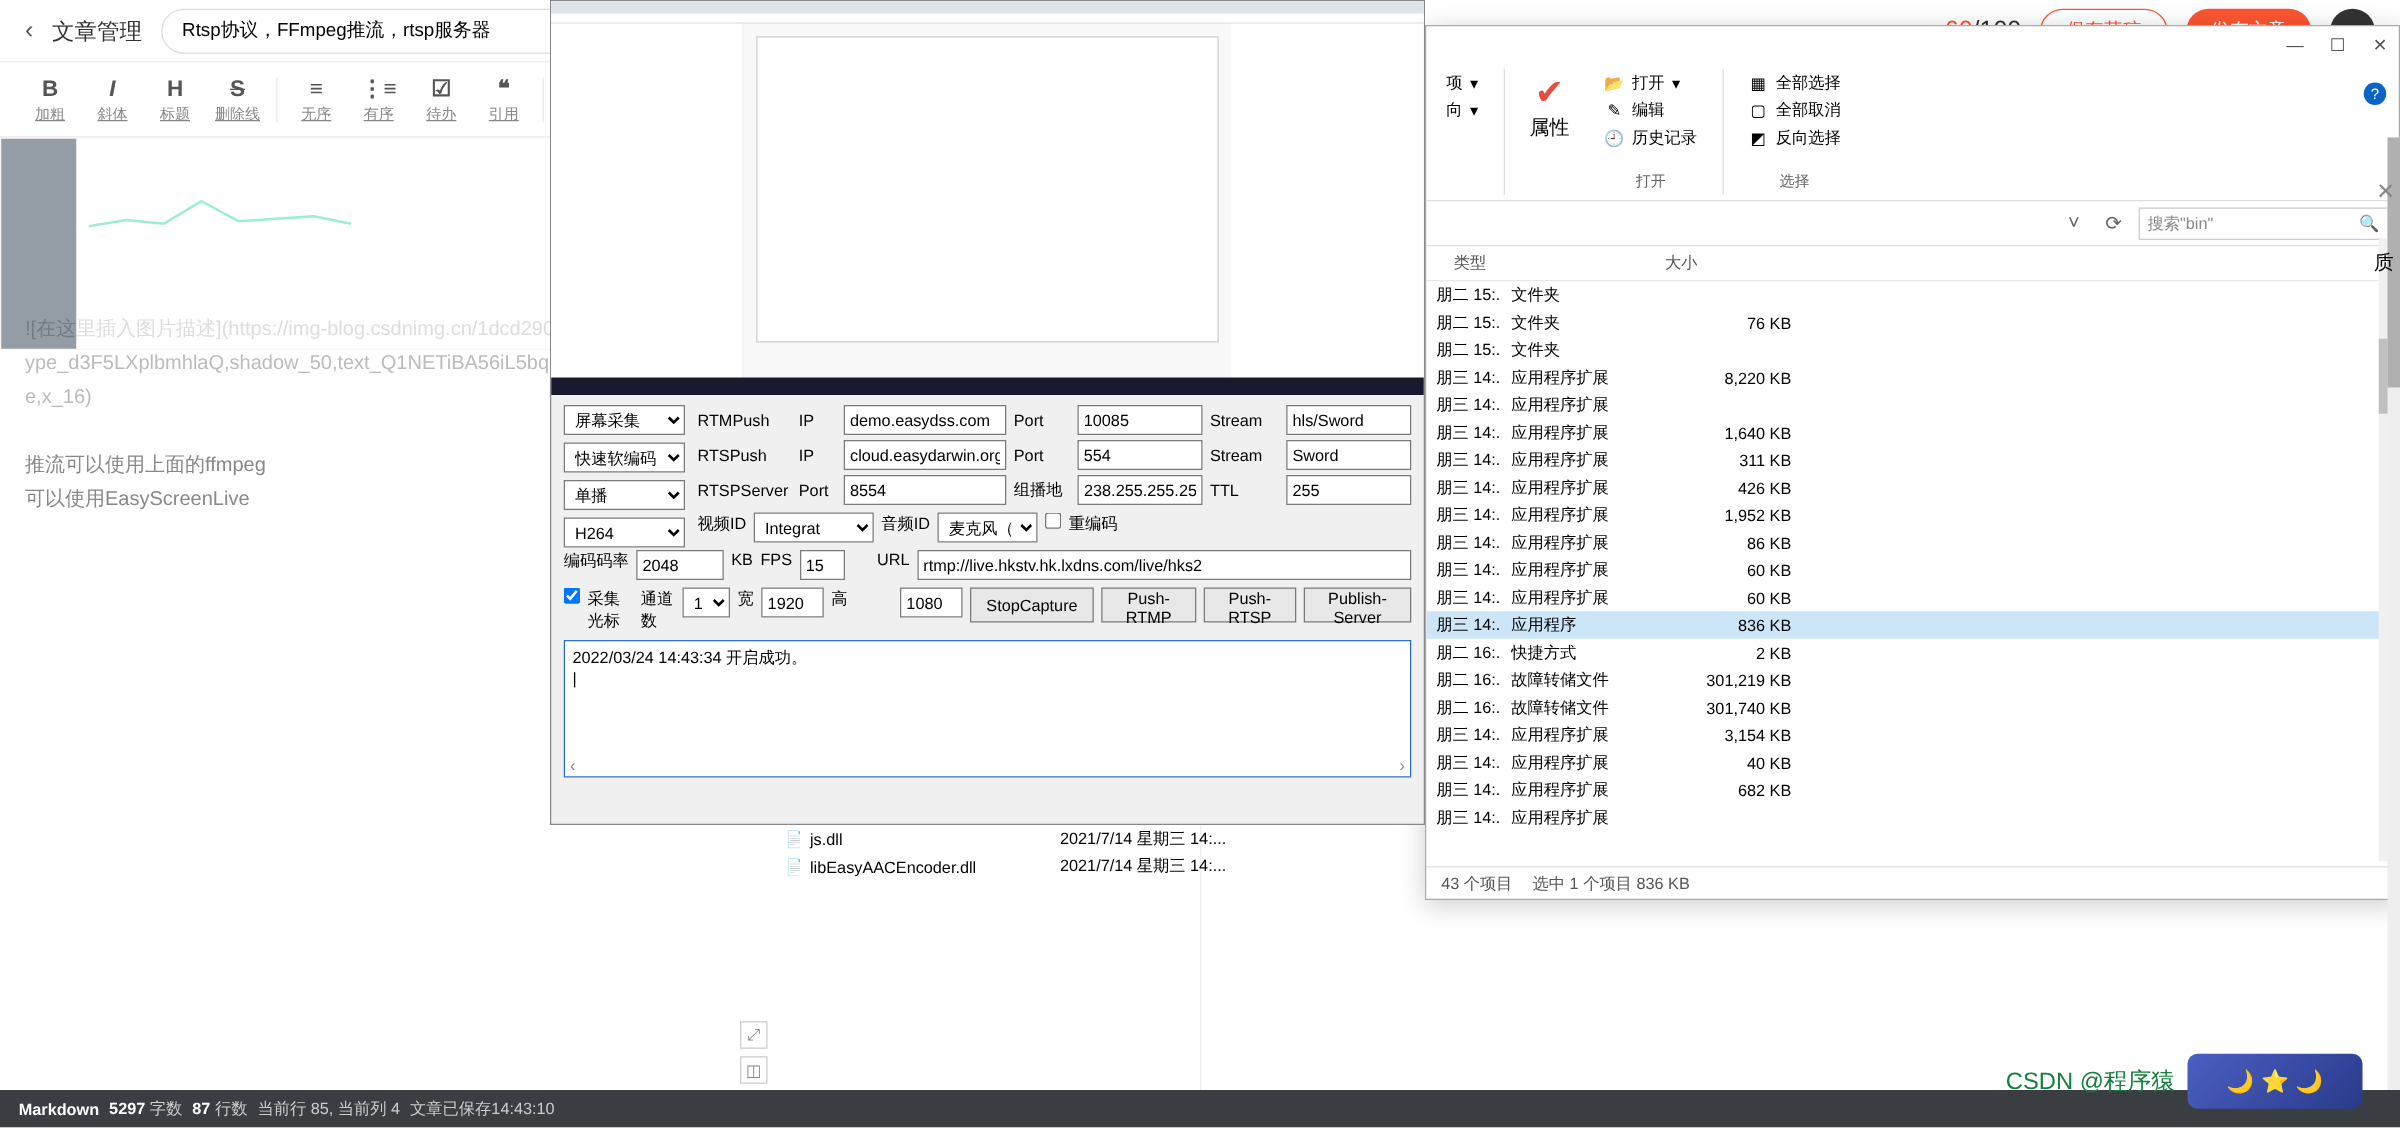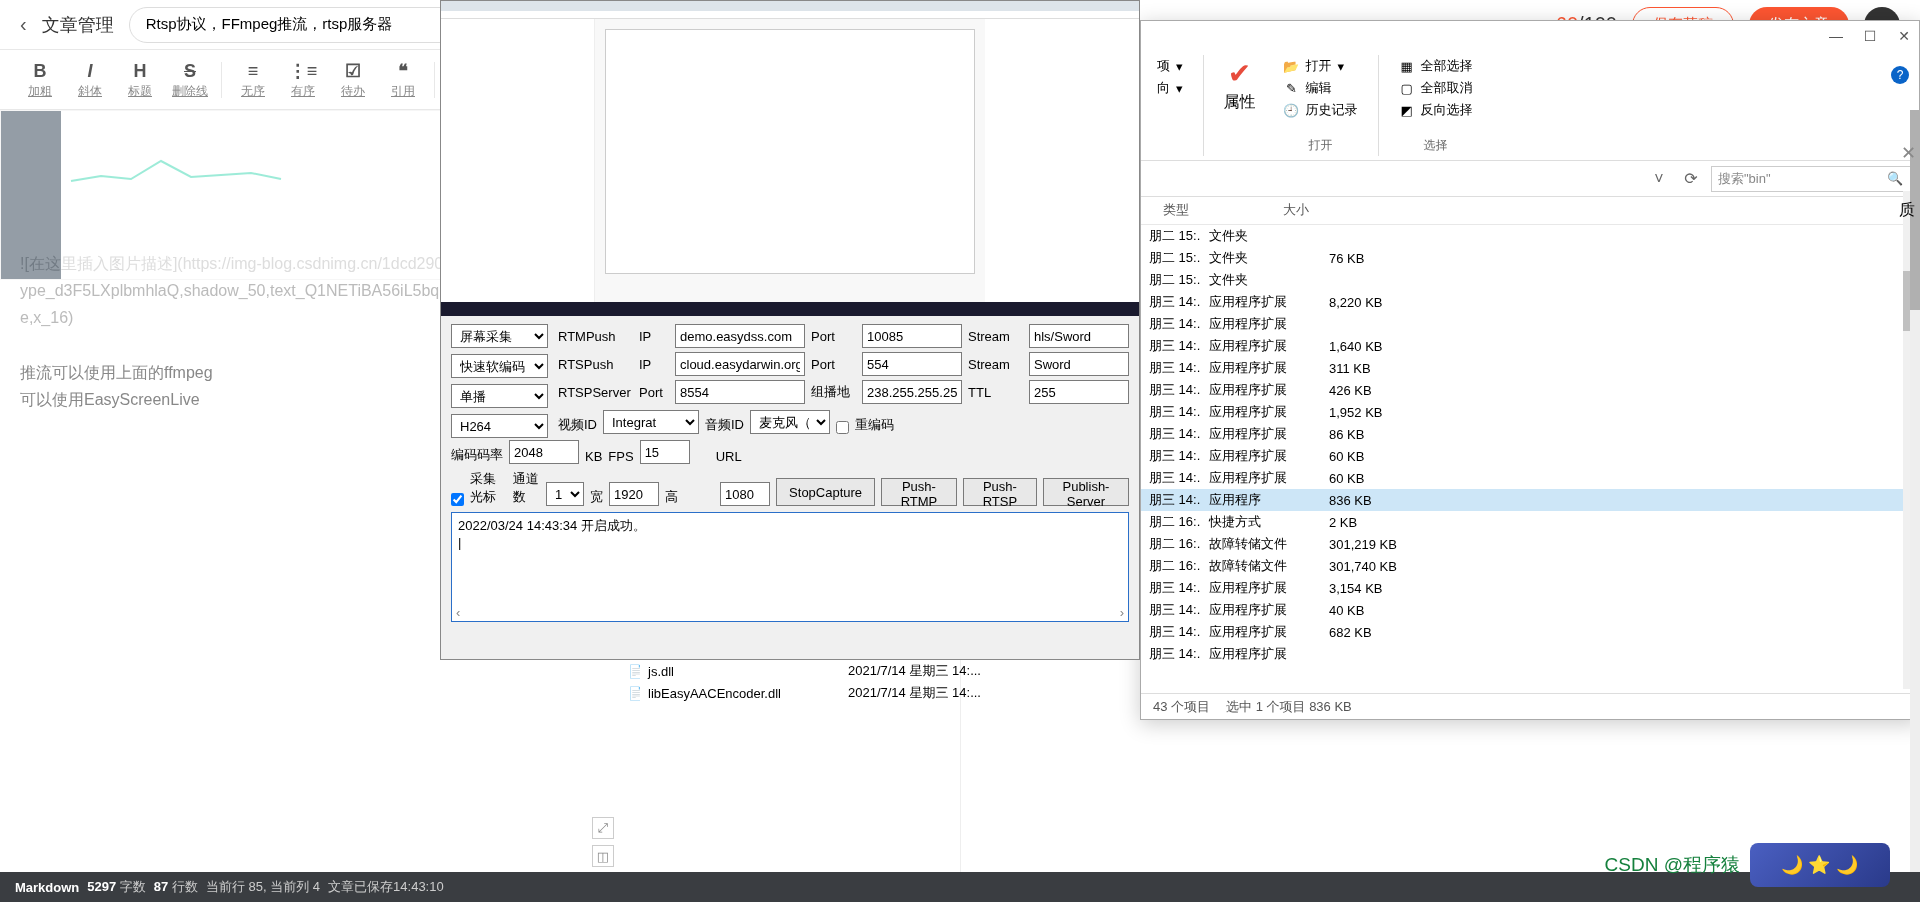--- a/index.html
+++ b/index.html
@@ -45,21 +45,21 @@
 
 .stream-window { position: absolute; top: 0; left: 440px; width: 700px; height: 660px; background: #f0f0f0; border: 1px solid #888; z-index: 50; }
 .stream-preview { height: 315px; background: #333; display: flex; align-items: center; justify-content: center; position: relative; }
 .stream-preview-img { width: 100%; height: 100%; background: #e8e8e8; position: relative; }
 .mini-browser { position: absolute; inset: 0; background: #fff; }
 .mini-tabs { height: 10px; background: #dde4ea; }
 .mini-content { display: flex; height: calc(100% - 30px); }
 .mini-taskbar { position: absolute; bottom: 0; left: 0; right: 0; height: 14px; background: #1a1a2e; }
 
 .stream-controls { padding: 8px 10px; font-size: 13px; }
-.ctrl-row { display: flex; align-items: flex-end; gap: 6px; margin-bottom: 6px; }
+.ctrl-row { display: flex; align-items: flex-start; gap: 6px; margin-bottom: 6px; }
 .ctrl-row label { font-size: 13px; color: #000; }
 .ctrl-select { height: 24px; border: 1px solid #7a7a7a; background: #fff; padding: 0 4px; font-size: 13px; }
 .ctrl-input { height: 24px; border: 1px solid #7a7a7a; background: #fff; padding: 0 4px; font-size: 13px; }
 .ctrl-col-left { width: 145px; display: flex; flex-direction: column; gap: 6px; }
 .ctrl-grid { display: grid; grid-template-columns: 75px 30px 130px 45px 100px 55px 100px; gap: 4px 6px; align-items: center; }
 .ctrl-btn { height: 28px; border: 1px solid #7a7a7a; background: #e8e8e8; padding: 0 12px; font-size: 13px; cursor: pointer; }
 .log-box { width: 100%; height: 110px; border: 1px solid #2a6fc9; background: #fff; padding: 4px 6px; font-size: 13px; resize: none; margin-top: 6px; position: relative; }
 .log-scroll { position: absolute; bottom: 2px; left: 4px; right: 4px; height: 14px; display: flex; justify-content: space-between; color: #888; }
 
 
@@ -78,21 +78,21 @@
 
 .explorer-toolbar { height: 36px; border-bottom: 1px solid #ddd; display: flex; align-items: center; padding: 0 8px; gap: 8px; }
 .addr-spacer { flex: 1; }
 .nav-btn { width: 24px; height: 24px; display: flex; align-items: center; justify-content: center; color: #666; cursor: pointer; }
 .search-box { width: 200px; height: 26px; border: 1px solid #ccc; padding: 0 6px; font-size: 13px; color: #888; display: flex; align-items: center; justify-content: space-between; }
 
 .explorer-body { height: calc(100% - 210px); overflow: hidden; position: relative; }
 .file-header { display: flex; height: 28px; border-bottom: 1px solid #e8e8e8; font-size: 13px; color: #555; }
 .file-header > div { padding: 4px 22px; border-right: 1px solid transparent; }
 .col-type { width: 120px; }
-.col-size { width: 120px; text-align: left; }
+.col-size { width: 120px; text-align: right; }
 .file-list { font-size: 13px; }
 .file-row { display: flex; height: 22px; align-items: center; }
 .file-row.selected { background: #cde6f7; }
 .file-row > div { padding: 0 8px; white-space: nowrap; overflow: hidden; }
 
 .explorer-status { position: absolute; bottom: 0; left: 0; right: 0; height: 26px; border-top: 1px solid #ddd; display: flex; align-items: center; padding: 0 12px; font-size: 13px; color: #555; gap: 16px; }
 
 .explorer-scroll { position: absolute; right: 0; top: 170px; bottom: 30px; width: 16px; background: #f0f0f0; }
 .scroll-thumb { position: absolute; top: 80px; width: 100%; height: 60px; background: #c0c0c0; }
 
@@ -258,22 +258,23 @@
           <input type="checkbox" style="">
           <label>重编码</label>
         </div>
       </div>
     </div>
     <div class="ctrl-row">
       <label>编码码率</label>
       <input class="ctrl-input" style="width: 70px;" value="2048">
       <label>KB</label>
       <label>FPS</label>
-      <input class="ctrl-input" style="width: 50px;" value="15">
+      <input class="ctrl-input" style="width: 36px;" value="15">
       <label style="margin-left:20px">URL</label>
+      <input class="ctrl-input" style="flex: 1 1 0%;" value="rtmp://live.hkstv.hk.lxdns.com/live/hks2">
     </div>
     <div class="ctrl-row">
       <input type="checkbox" checked="" style="">
       <label>采集光标</label>
       <label>通道数</label>
       <select class="ctrl-select" style="width:40px"><option>1</option></select>
       <label>宽</label>
       <input class="ctrl-input" style="width: 50px;" value="1920">
       <label>高</label>
       <input class="ctrl-input" style="width: 50px; margin-left: 36px;" value="1080">

